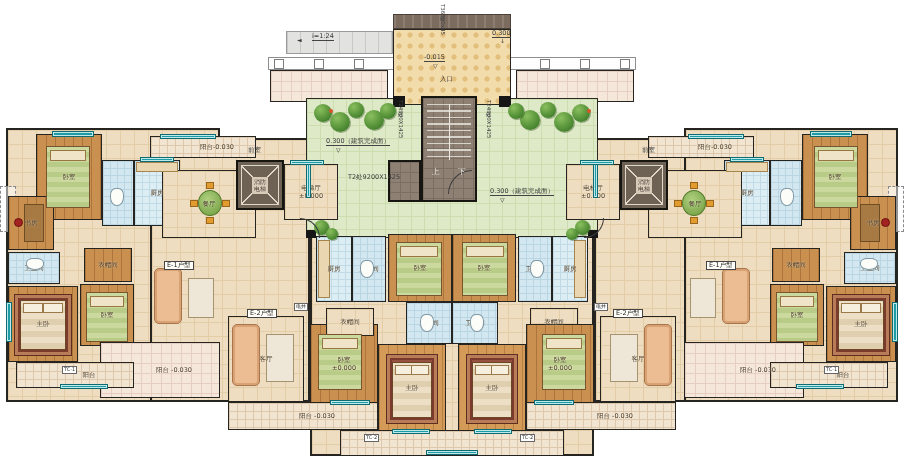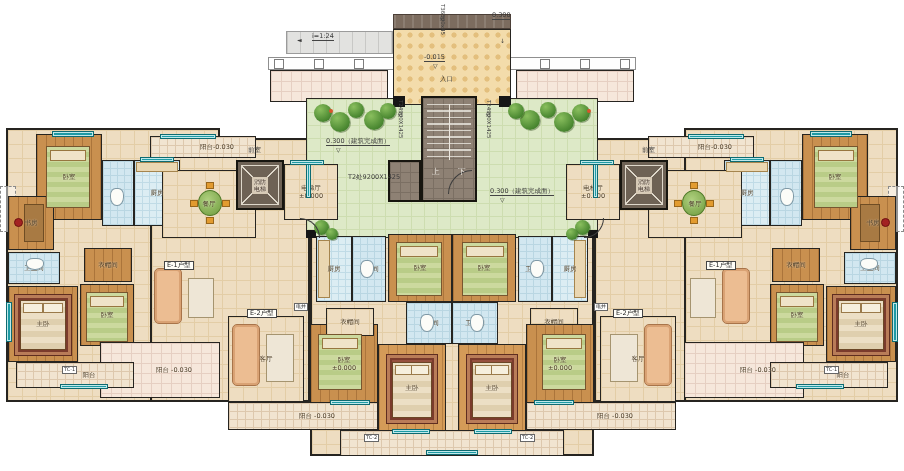--- a/index.html
+++ b/index.html
@@ -334,21 +334,21 @@
     <div class="f-counter" style="left: 574px; top: 240px; width: 12px; height: 58px;"></div>
     <div class="door " style="left: 448px; top: 170px; width: 24px; height: 24px;"></div>
     <div class="door r90" style="left: 300px; top: 218px; width: 20px; height: 20px;"></div>
     <div class="door r180" style="left: 584px; top: 218px; width: 20px; height: 20px;"></div>
     <div class="ann tri" style="left: 297px; top: 37px;">◄</div>
     <div class="ann lvl" style="left: 312px; top: 33px;">i=1:24</div>
     <div class="ann lvl" style="left: 424px; top: 54px;">-0.015</div>
     <div class="ann tri" style="left: 433px; top: 63px;">▽</div>
     <div class="ann dim" style="left: 440px; top: 76px;">入口</div>
     <div class="ann vdim" style="left: 440px; top: 4px;">T3处6500x45</div>
-    <div class="ann lvl" style="left: 492px; top: 12px;">0.300</div>
+    <div class="ann lvl" style="left: 492px; top: 30px;">0.300</div>
     <div class="ann tri" style="left: 500px; top: 38px;">↓</div>
     <div class="ann lvl" style="left: 326px; top: 138px;">0.300（建筑完成面）</div>
     <div class="ann tri" style="left: 336px; top: 147px;">▽</div>
     <div class="ann lvl" style="left: 490px; top: 188px;">0.300（建筑完成面）</div>
     <div class="ann tri" style="left: 500px; top: 197px;">▽</div>
     <div class="ann vdim" style="left: 398px; top: 100px;">T2处4900X1425</div>
     <div class="ann vdim" style="left: 486px; top: 100px;">T2处4900X1425</div>
     <div class="ann dim" style="left: 348px; top: 174px;">T2处9200X1425</div>
     <div class="ann stairlbl" style="left: 432px; top: 168px;">上</div>
     <div class="ann stairlbl" style="left: 458px; top: 168px;">下</div>

